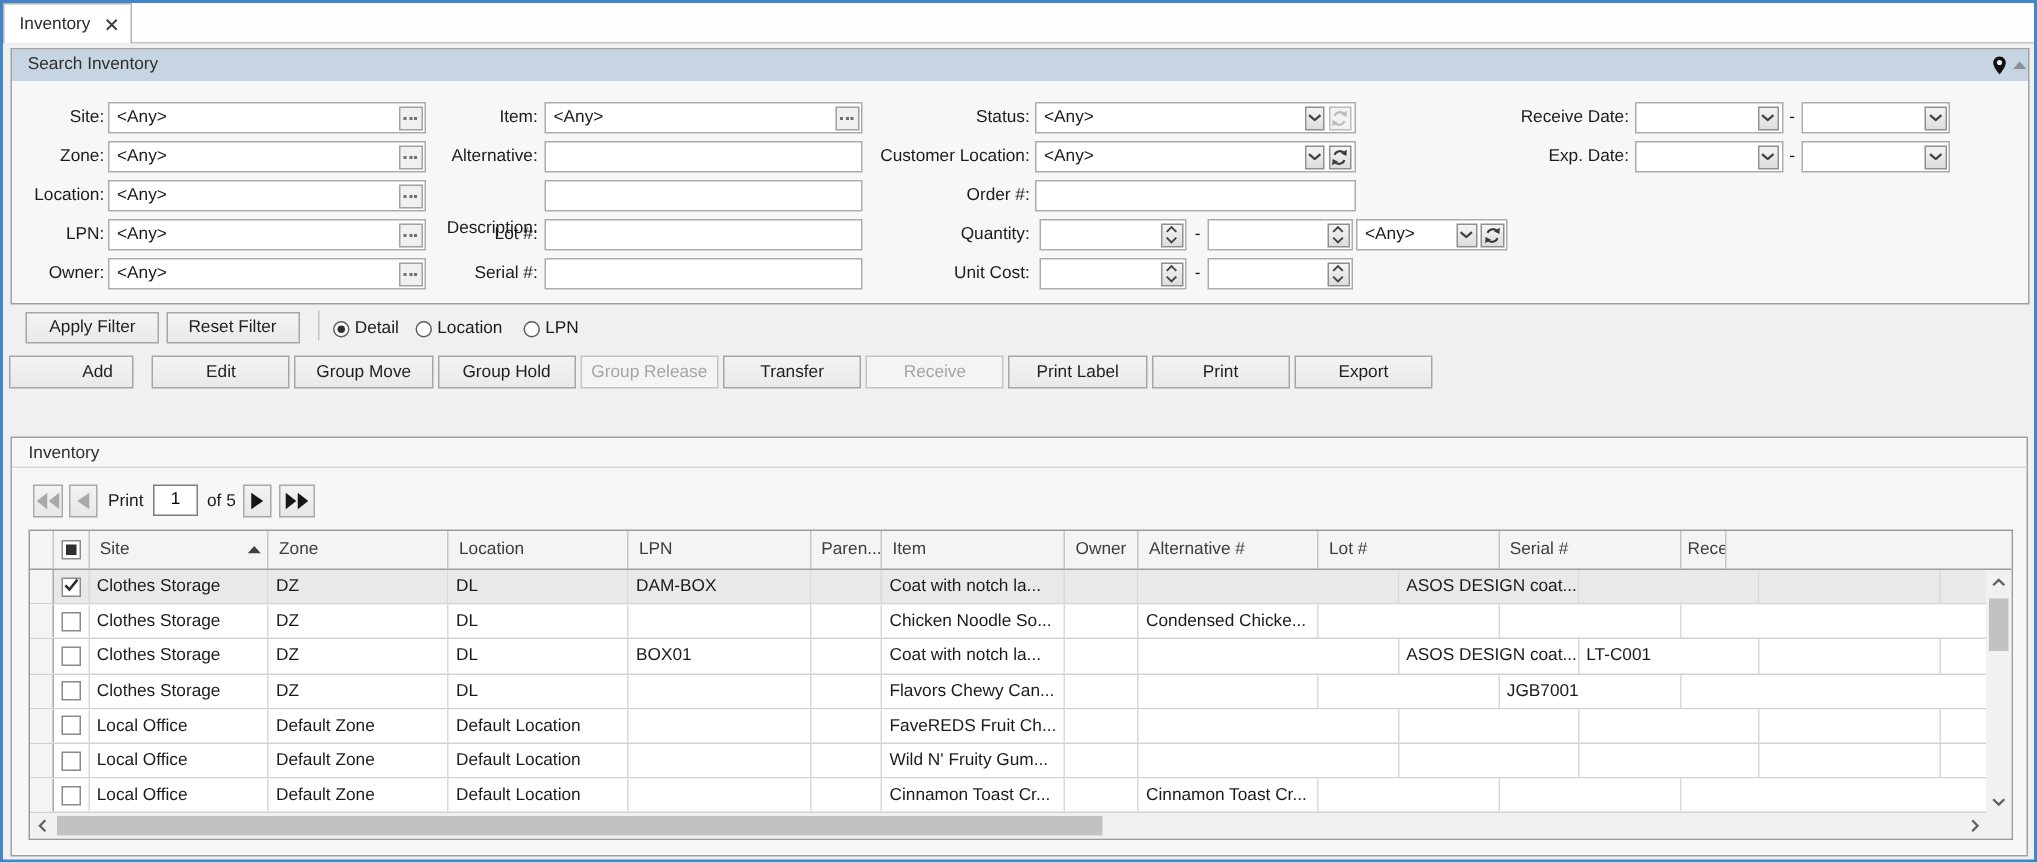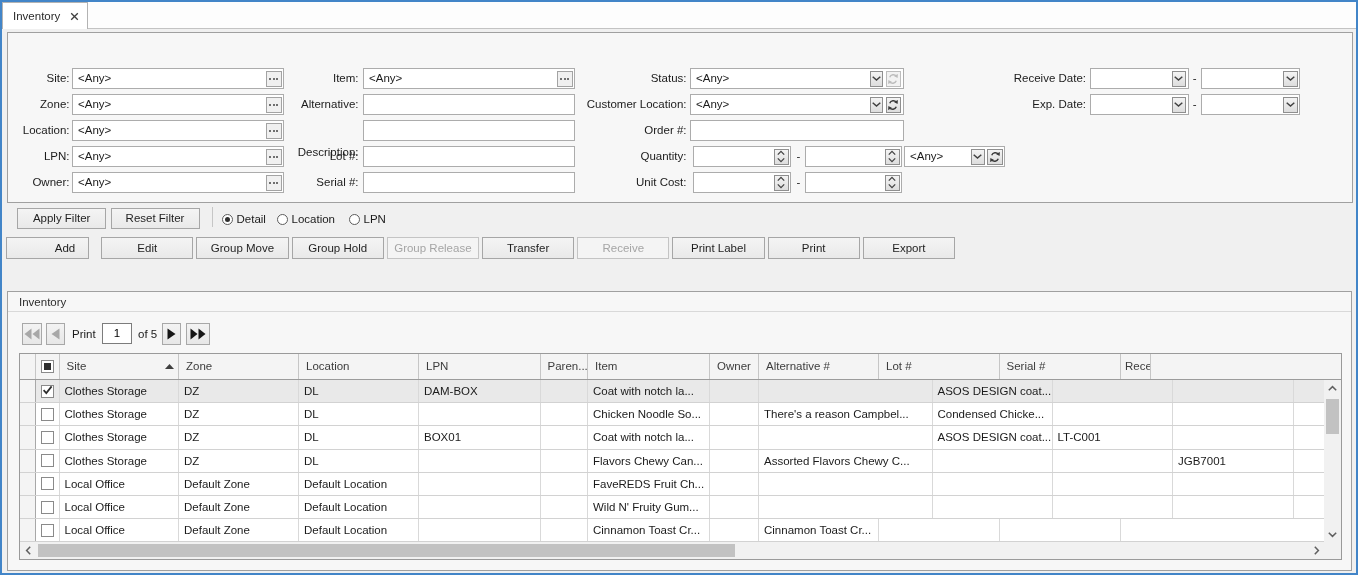--- a/index.html
+++ b/index.html
@@ -113,20 +113,30 @@
   <div id="tabstrip">
     <div id="tab-inventory">
       <span class="tab-title">Inventory</span>
       <svg width="9" height="9" viewBox="0 0 9 9">
           <path d="M1.2 1.2 L7.8 7.8 M7.8 1.2 L1.2 7.8" stroke="#3e3e3e" stroke-width="1.3" fill="none"></path>
         </svg>
     </div>
   </div>
 
   <div id="search-panel" class="groupbox">
+    <div id="search-header">
+      <span>Search Inventory</span>
+      <span id="search-pin"><svg width="10" height="13" viewBox="0 0 10 13">
+            <path d="M5 0.6 C2.6 0.6 0.8 2.5 0.8 4.9 C0.8 8.1 5 12.6 5 12.6 C5 12.6 9.2 8.1 9.2 4.9 C9.2 2.5 7.4 0.6 5 0.6 Z" fill="#111111"></path>
+            <circle cx="5" cy="4.7" r="1.7" fill="#eef2f6"></circle>
+          </svg></span>
+      <span id="search-collapse"><svg width="9" height="5" viewBox="0 0 9 5">
+            <path d="M4.5 0 L9 5 L0 5 Z" fill="#8b8f94"></path>
+          </svg></span>
+    </div>
     <div id="search-body">
     <span class="flabel" style="left:-28px;top:14.5px;width:90px;">Site:</span>
     <div class="lookup" style="left:64.5px;top:14.5px;width:212px;">
           <span class="fval">&lt;Any&gt;</span>
           <div class="ellip-btn">
             <span class="dot"></span>
             <span class="dot"></span>
             <span class="dot"></span>
           </div>
         </div>
@@ -429,21 +439,20 @@
             <div class="gc-cell gc-center c1">
               <span class="cb"></span>
             </div>
             <div class="gc-cell c2">Clothes Storage</div>
             <div class="gc-cell c3">DZ</div>
             <div class="gc-cell c4">DL</div>
             <div class="gc-cell c5"></div>
             <div class="gc-cell c6"></div>
             <div class="gc-cell c7">Chicken Noodle So...</div>
             <div class="gc-cell c8"></div>
-            <div class="gc-cell c9">There's a reason Campbel...</div>
             <div class="gc-cell c10">Condensed Chicke...</div>
             <div class="gc-cell c11"></div>
             <div class="gc-cell c12"></div>
             <div class="gc-cell c13 gc-last"></div>
           </div>
           <div class="grow">
             <div class="gc-rowhead c0"></div>
             <div class="gc-cell gc-center c1">
               <span class="cb"></span>
             </div>
@@ -465,21 +474,20 @@
             <div class="gc-cell gc-center c1">
               <span class="cb"></span>
             </div>
             <div class="gc-cell c2">Clothes Storage</div>
             <div class="gc-cell c3">DZ</div>
             <div class="gc-cell c4">DL</div>
             <div class="gc-cell c5"></div>
             <div class="gc-cell c6"></div>
             <div class="gc-cell c7">Flavors Chewy Can...</div>
             <div class="gc-cell c8"></div>
-            <div class="gc-cell c9">Assorted Flavors Chewy C...</div>
             <div class="gc-cell c10"></div>
             <div class="gc-cell c11"></div>
             <div class="gc-cell c12">JGB7001</div>
             <div class="gc-cell c13 gc-last"></div>
           </div>
           <div class="grow">
             <div class="gc-rowhead c0"></div>
             <div class="gc-cell gc-center c1">
               <span class="cb"></span>
             </div>

